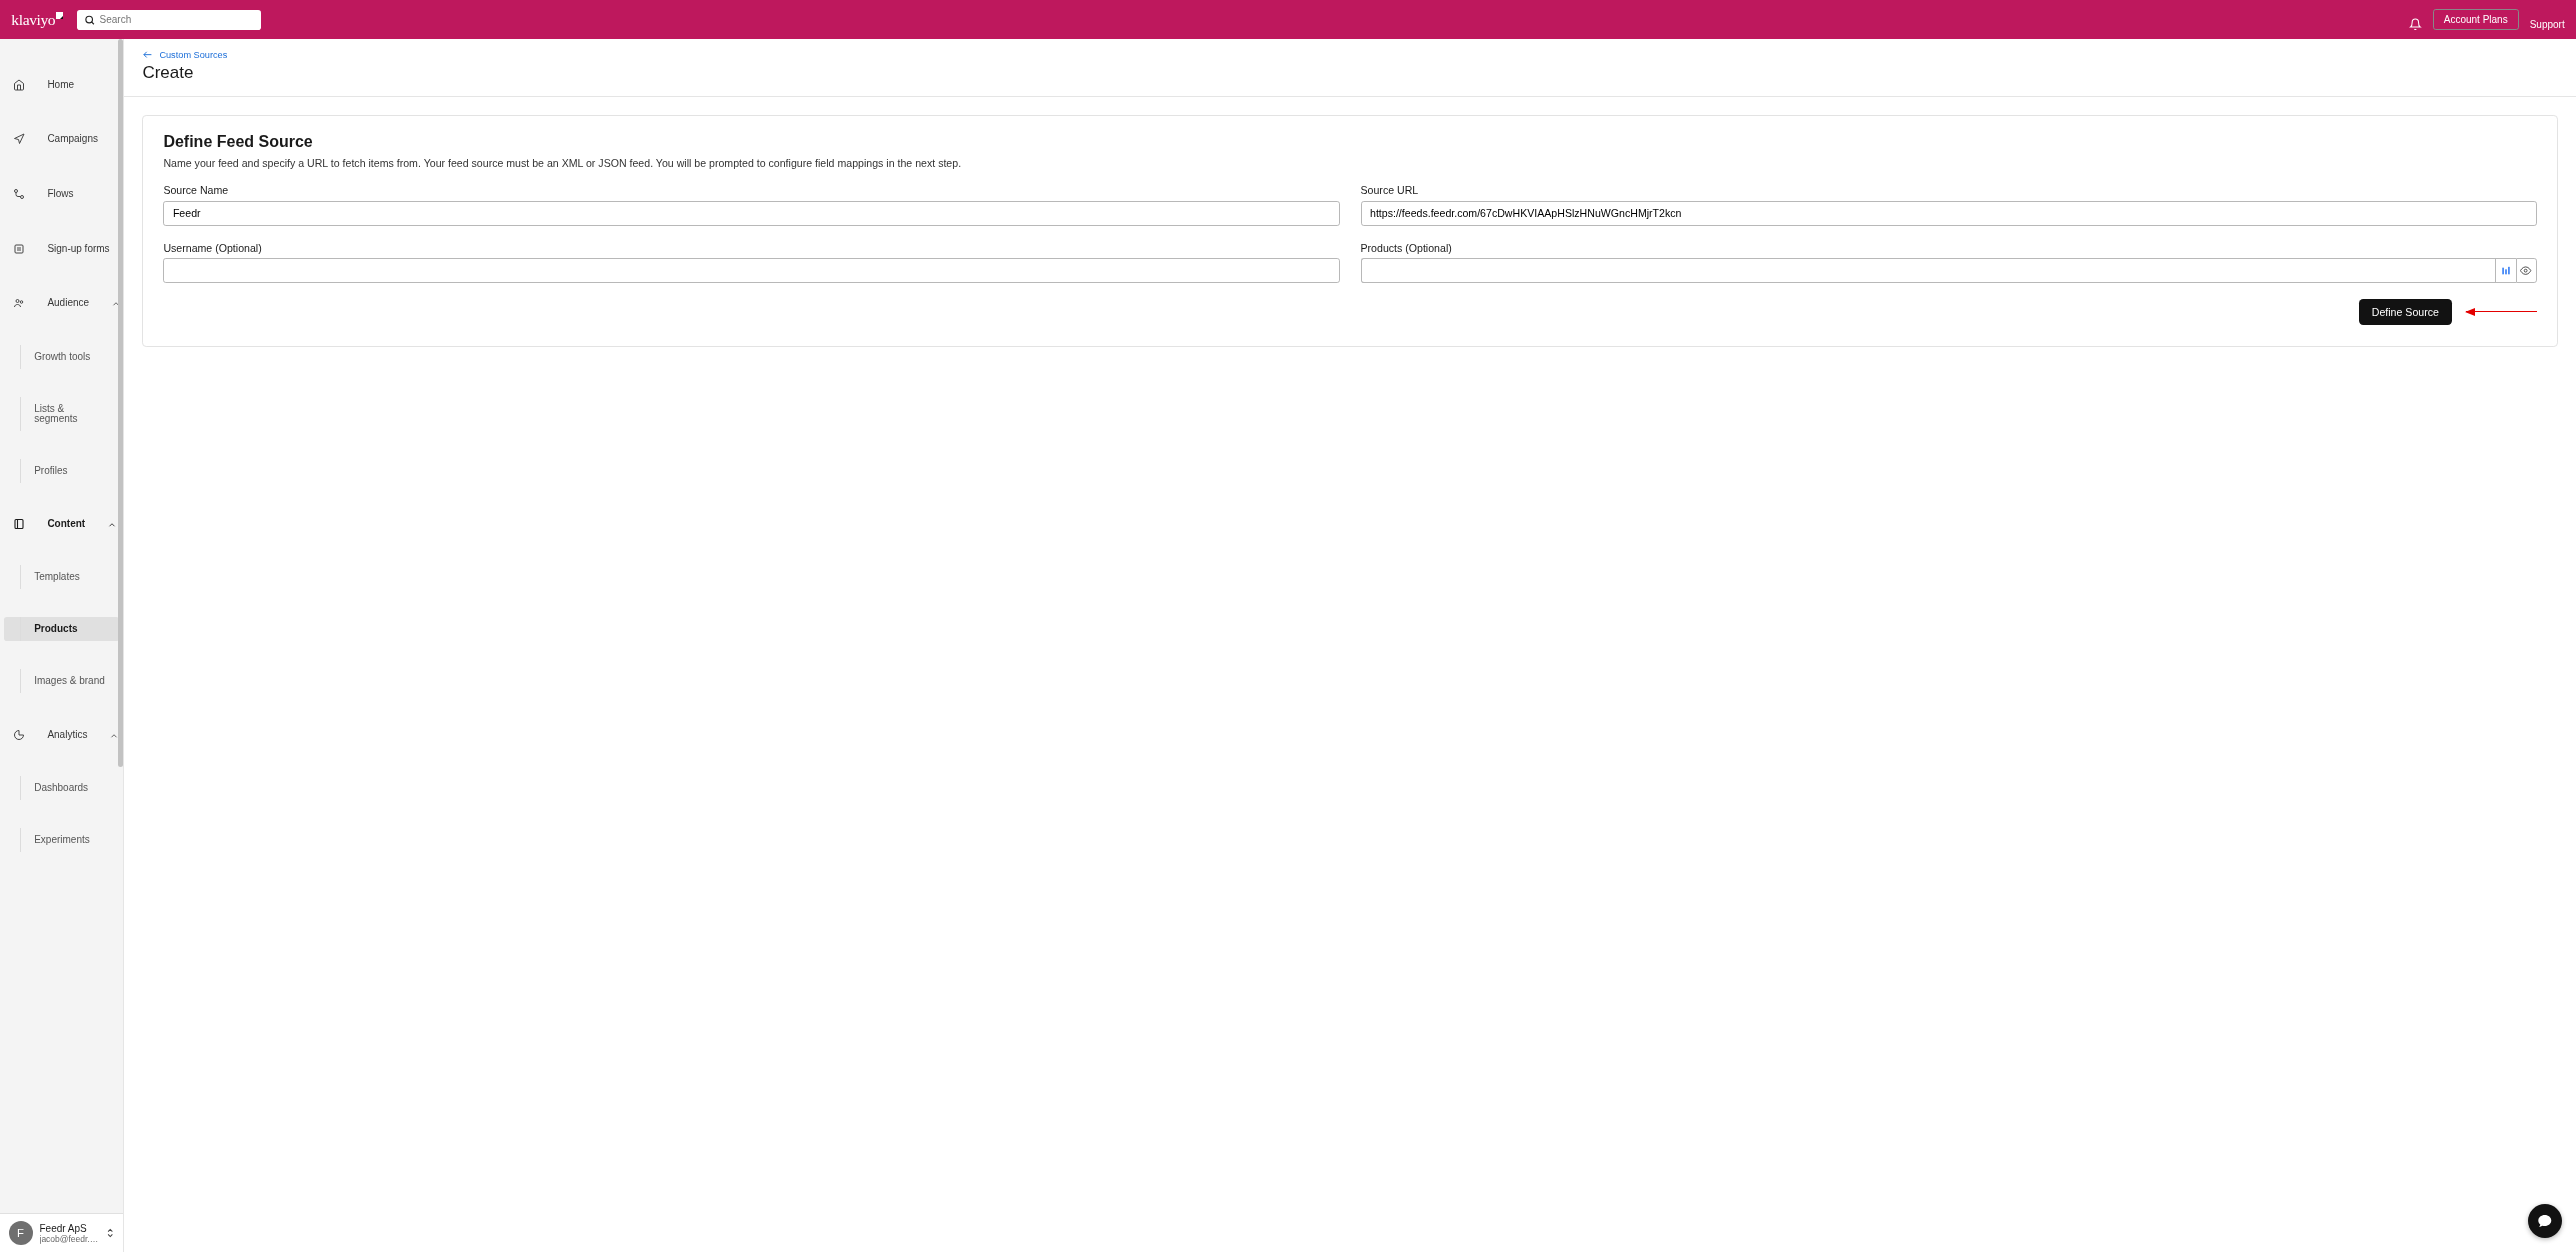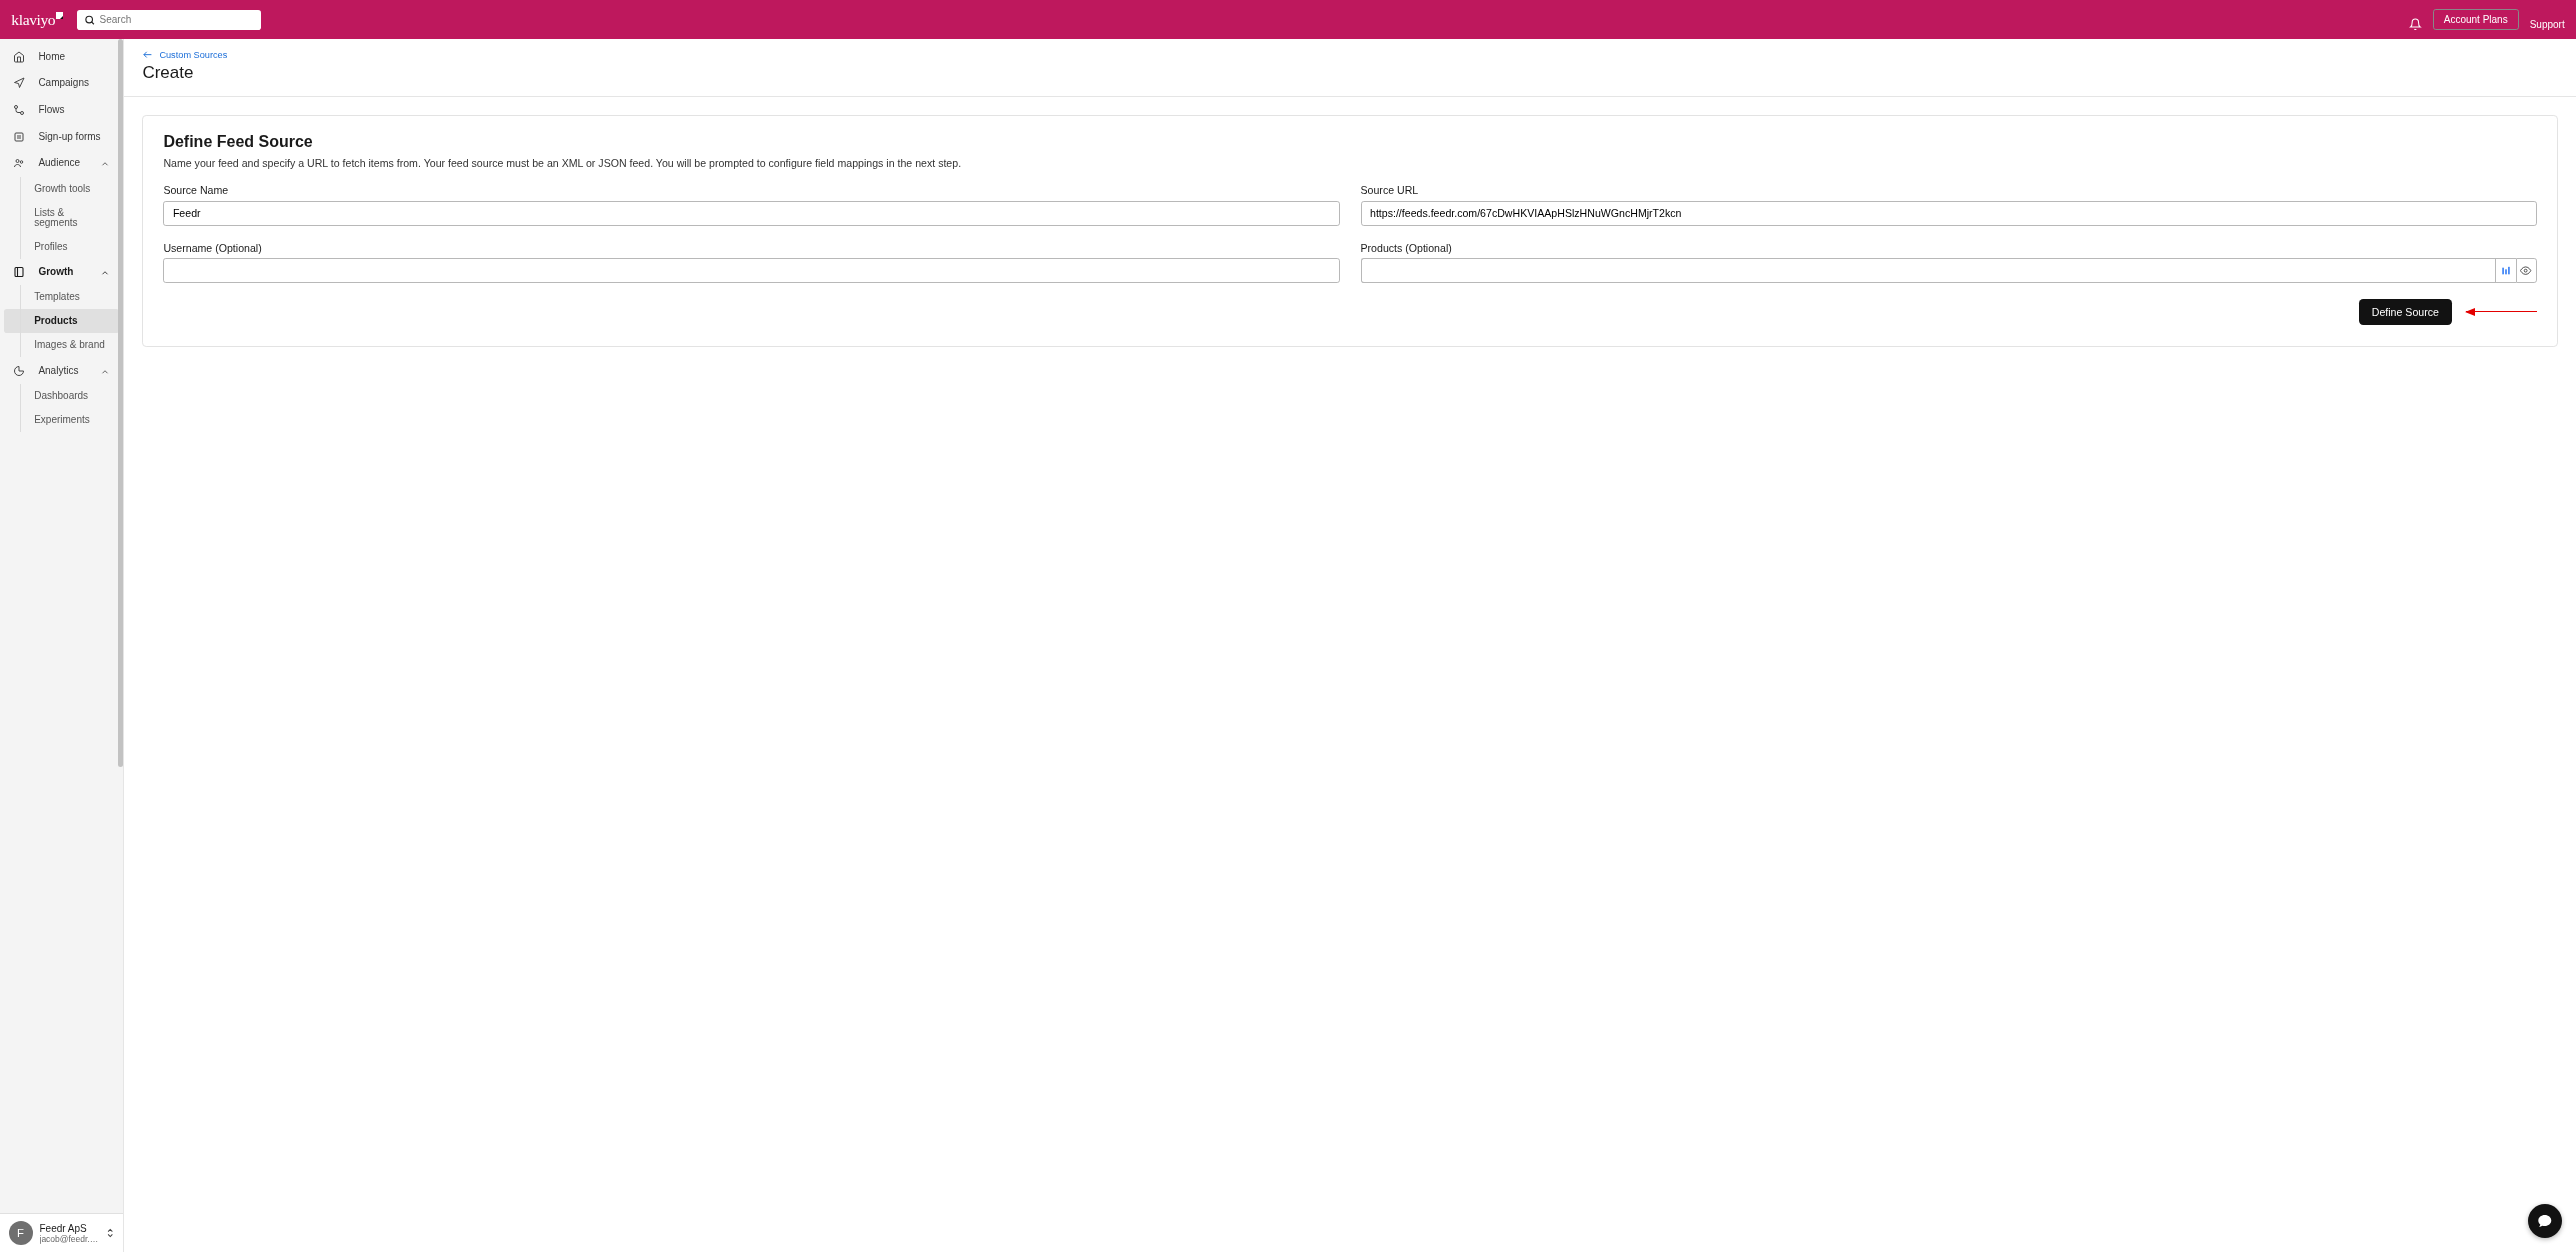--- a/index.html
+++ b/index.html
@@ -13,21 +13,21 @@
 .search-input{width:100%;height:20px;border:none;border-radius:2.8px;padding:0 7px 0 22.6px;font-size:10px;background:#fff;}
 .topbar-spacer{flex:1;}
 .topbar-right{display:flex;align-items:flex-end;gap:11px;}
 .bell{color:#fff;display:flex;align-items:center;cursor:pointer;}
 .acct-btn{border:0.7px solid #888;color:#fff;background:transparent;padding:4.2px 10px;border-radius:2.8px;font-size:10px;cursor:pointer;}
 .support{color:#fff;font-size:10px;cursor:pointer;}
 .layout{display:flex;height:calc(100vh - 39px);}
 .sidebar{width:124px;background:#f4f4f4;border-right:0.7px solid #e5e5e5;display:flex;flex-direction:column;position:relative;}
 .sidebar-scroll{flex:1;overflow-y:auto;padding:4.2px;position:relative;}
 .sidebar::after{content:"";position:absolute;right:0;top:0;width:5px;height:60%;background:#c2c2c2;border-radius:2.8px;}
-.nav-item{display:flex;align-items:center;gap:13px;padding:7px 8.5px;color:#373737;font-size:10px;border-radius:2.8px;cursor:pointer;line-height:1;}
+.nav-item{display:flex;align-items:center;gap:22px;padding:7px 8.5px;color:#373737;font-size:10px;border-radius:2.8px;cursor:pointer;line-height:1;margin-top:28px;}
 .nav-item.section{font-weight:500;}
 .nav-item.section.active{color:#1a1a1a;font-weight:600;}
 .nav-item.sub{padding-left:30px;color:#555;position:relative;}
 .nav-item.sub::before{content:"";position:absolute;left:15.6px;top:0;bottom:0;width:0.7px;background:#dcdcdc;}
 .nav-item.sub.selected{background:#e0e0e0;color:#1a1a1a;font-weight:600;}
 .nav-chevron{margin-left:auto;transform:rotate(180deg);}
 .nav-icon{width:12.7px;height:12.7px;display:flex;align-items:center;justify-content:center;flex-shrink:0;}
 .sidebar-footer{border-top:0.7px solid #e0e0e0;background:#fff;padding:7px 8.5px;display:flex;align-items:center;gap:7px;}
 .avatar{width:24px;height:24px;border-radius:50%;background:#6f6f6f;color:#fff;display:flex;align-items:center;justify-content:center;font-size:11.3px;}
 .acct-info{flex:1;min-width:0;}
@@ -148,21 +148,21 @@
       <div class="nav-item sub">
           <span>Profiles</span>
         </div>
       <div class="nav-item section active">
         <span class="nav-icon">
             <svg width="12" height="12" viewBox="0 0 24 24" fill="none" stroke="#1a1a1a" stroke-width="2.2">
               <rect x="4" y="3" width="16" height="18" rx="2"></rect>
               <line x1="9" y1="3" x2="9" y2="21"></line>
             </svg>
           </span>
-        <span>Growth</span>
+        <span>Content</span>
         <span class="nav-chevron"><svg width="10" height="10" viewBox="0 0 24 24" fill="none" stroke="#1a1a1a" stroke-width="2">
               <polyline points="6 9 12 15 18 9"></polyline>
             </svg></span>
       </div>
       <div class="nav-item sub">
           <span>Templates</span>
         </div>
       <div class="nav-item sub selected">
           <span>Products</span>
         </div>

